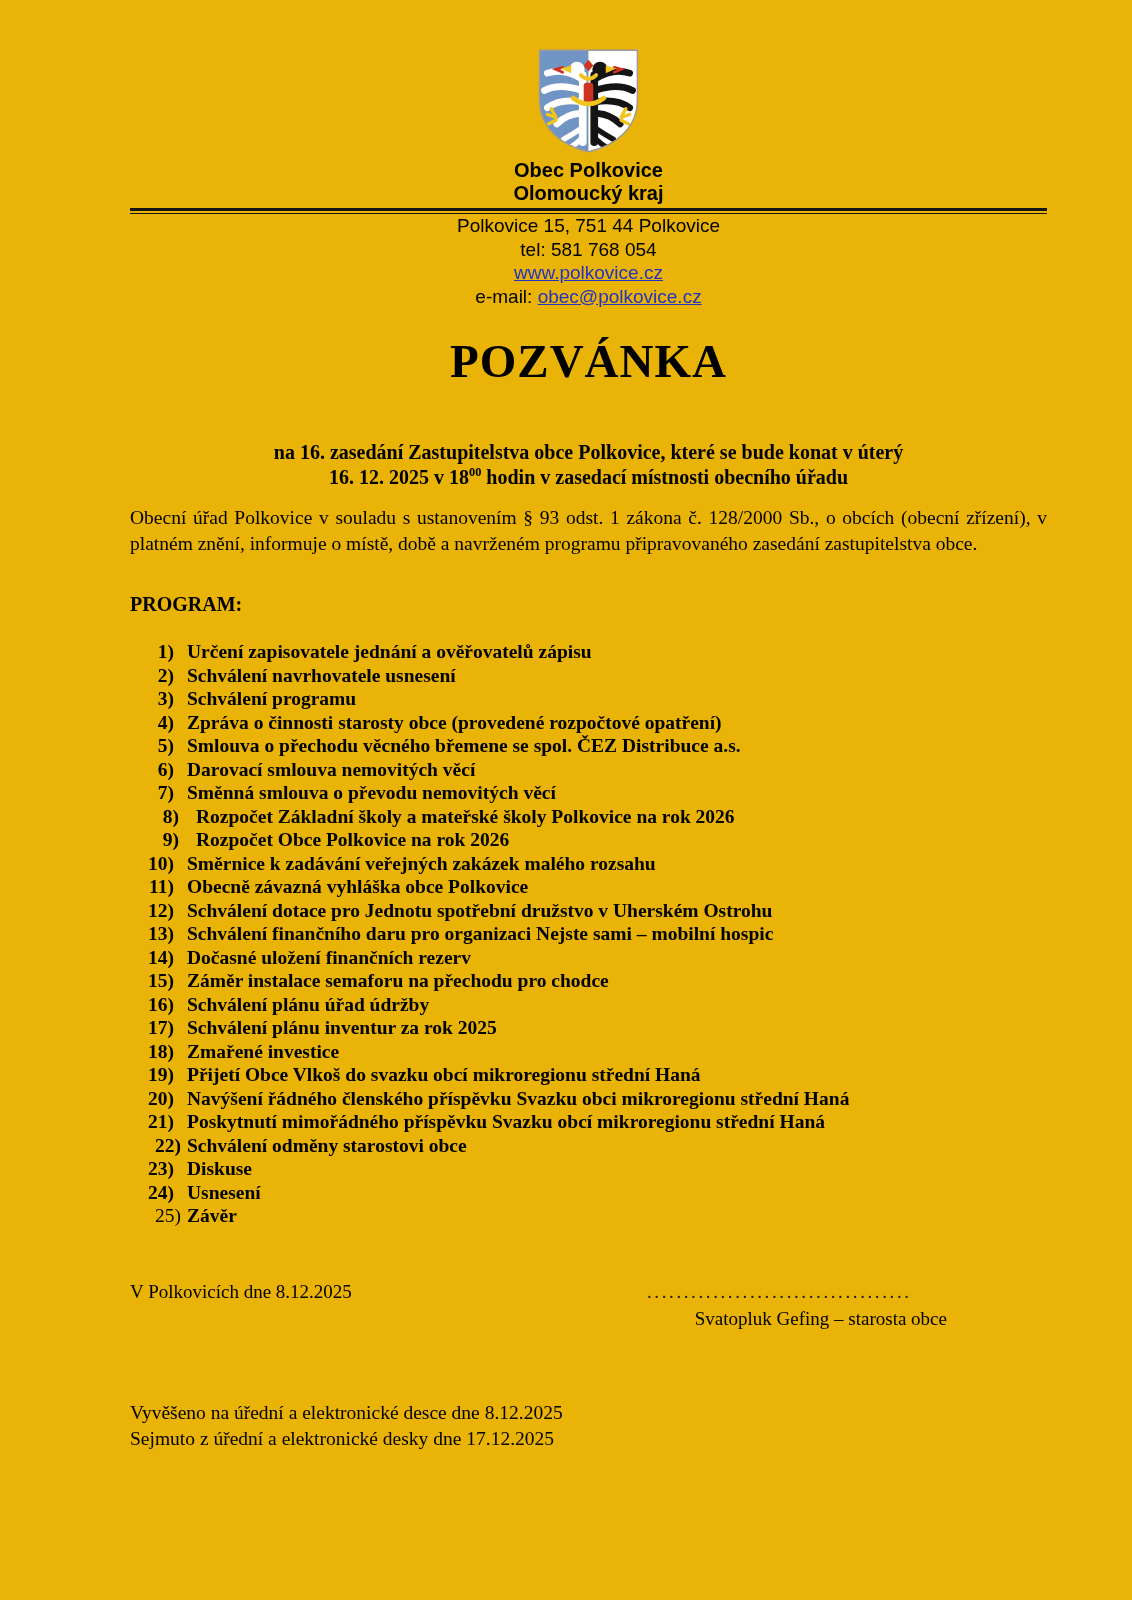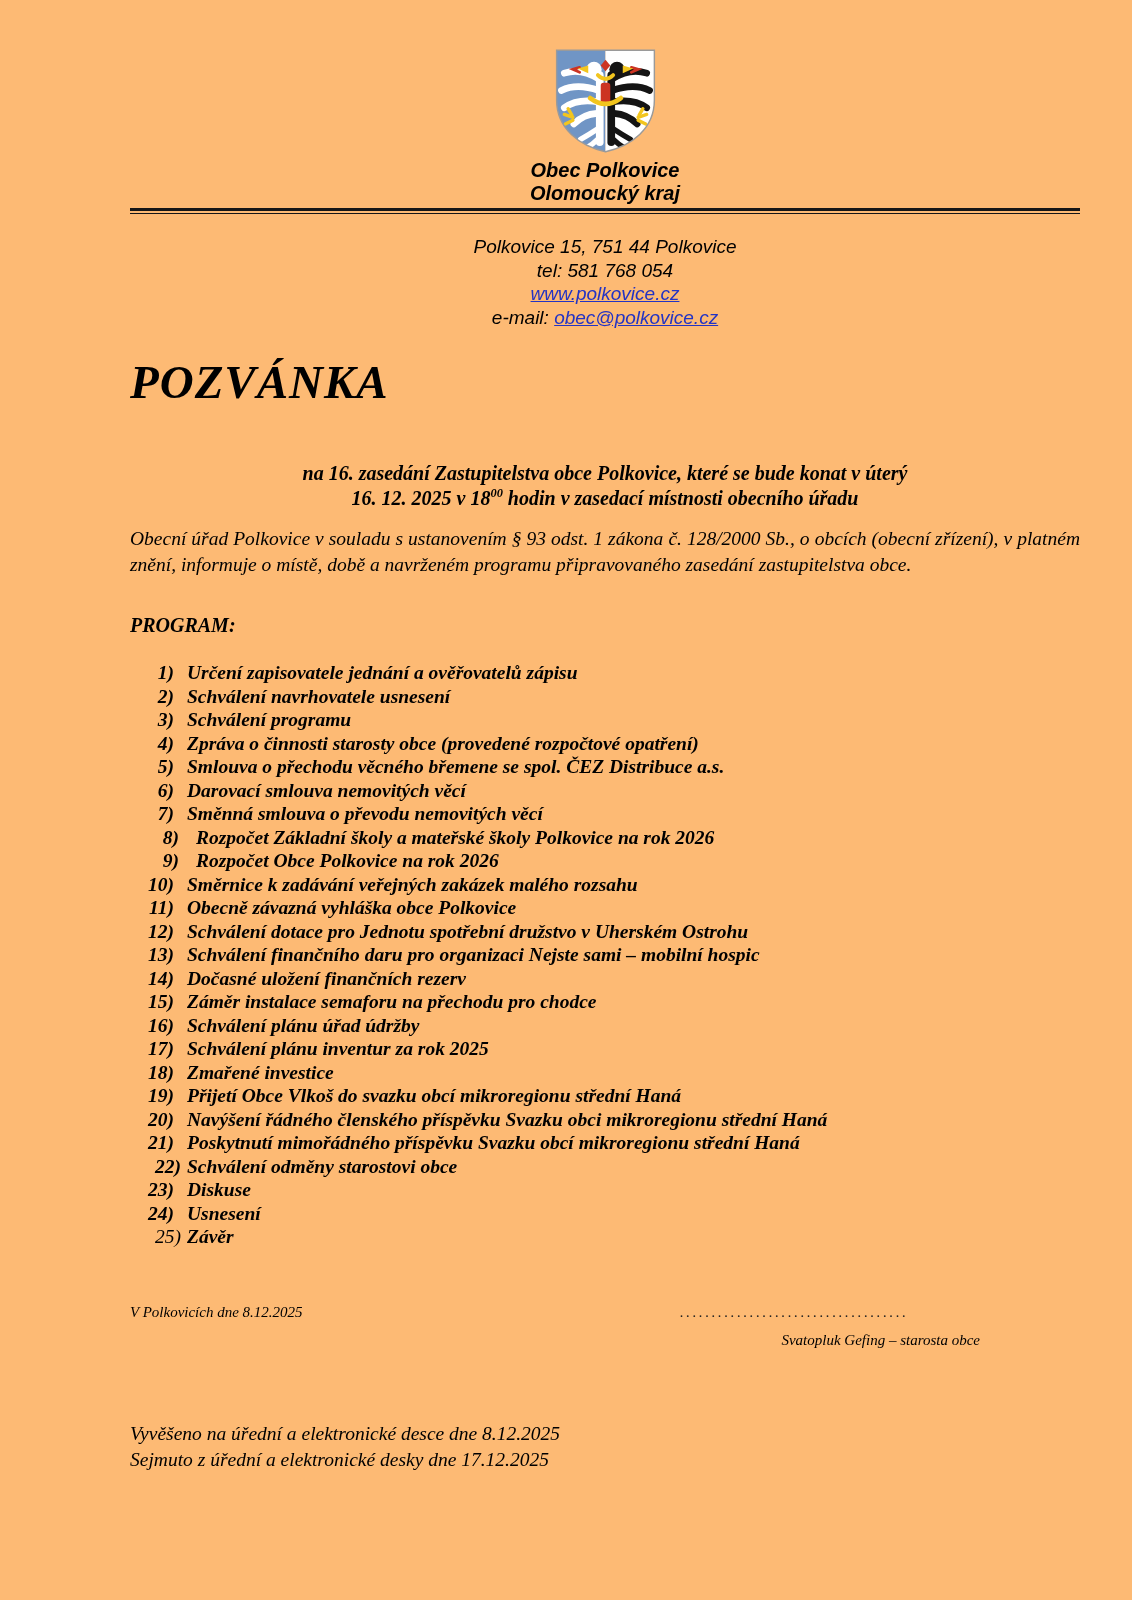--- a/index.html
+++ b/index.html
@@ -1,46 +1,46 @@
 <!DOCTYPE html>
 <html><head>
 <meta charset="utf-8">
 <style>
   html,body{margin:0;padding:0;background:#ffffff;}
   .page{
     width:1132px;height:1600px;box-sizing:border-box;
-    padding:46px 52px 0 130px;background:#fdba74;color:#000;
-    font-family:"Liberation Serif",serif;overflow:hidden;font-style:italic;
+    padding:46px 85px 0 130px;background:#eab308;color:#000;
+    font-family:"Liberation Serif",serif;overflow:hidden;
   }
   
   .doc-header{text-align:center;font-family:"Liberation Sans",sans-serif;}
   .crest{display:flex;justify-content:center;margin-bottom:3px;}
   .org-name,.org-region{font-weight:700;font-size:20px;line-height:23px;}
   .rule{height:2px;border-top:3px solid #161616;border-bottom:1px solid #161616;margin-top:3px;}
-  .addr-block{margin-top:21px;}
+  .addr-block{margin-top:0;}
   .addr{font-size:19px;line-height:23.5px;}
   .link{color:#2333c4;text-decoration:underline;cursor:pointer;}
   
-  .title{font-size:47px;line-height:50px;font-weight:700;text-align:left;
+  .title{font-size:47px;line-height:50px;font-weight:700;text-align:center;
          margin:28px 0 0 0;letter-spacing:1px;}
   .subtitle{margin-top:54px;text-align:center;font-weight:700;font-size:20px;line-height:24.5px;}
   sup{font-size:0.62em;vertical-align:super;line-height:0;font-weight:700;}
   .intro{margin:16px 0 0 0;font-size:19.5px;line-height:26px;text-align:justify;}
   
   .program-heading{margin-top:35px;font-weight:700;font-size:20px;line-height:24px;}
   .program-list{margin-top:24px;}
   .program-item{display:flex;font-weight:700;font-size:19.5px;line-height:23.5px;}
   .num{flex:0 0 44px;text-align:right;margin-right:13px;white-space:nowrap;}
   .item-text{white-space:pre-wrap;}
   .wide-gap .num{transform:translateX(5px);}
   .wide-gap .item-text{padding-left:9px;}
   .shift-num .num{transform:translateX(7px);}
   .light-num .num{font-weight:400;}
   
-  .sig-row{margin-top:50px;display:flex;align-items:flex-start;font-size:15px;}
+  .sig-row{margin-top:50px;display:flex;align-items:flex-start;font-size:19px;}
   .place-date{line-height:27px;}
   .sig-right{margin-left:auto;margin-right:100px;width:300px;}
   .dots{letter-spacing:2.6px;line-height:27px;white-space:nowrap;overflow:hidden;color:#222;}
   .sig-name{margin-top:1px;text-align:right;line-height:26px;}
   
   .posting{margin-top:68px;font-size:19.5px;line-height:26px;}
 </style>
 </head>
 <body>
 

